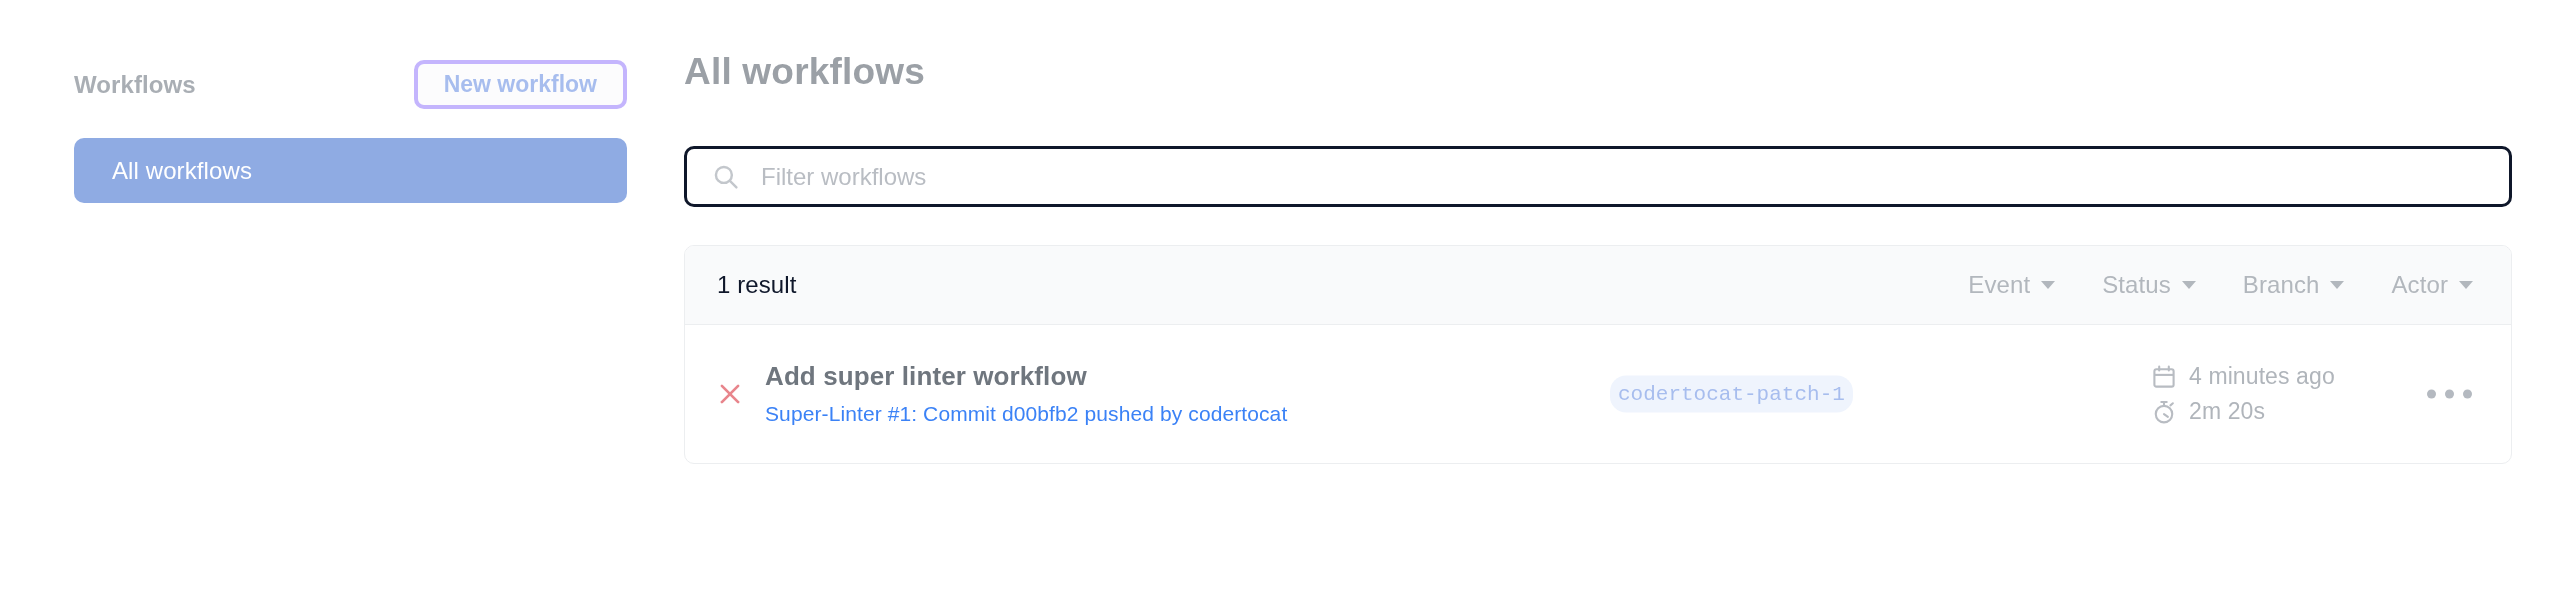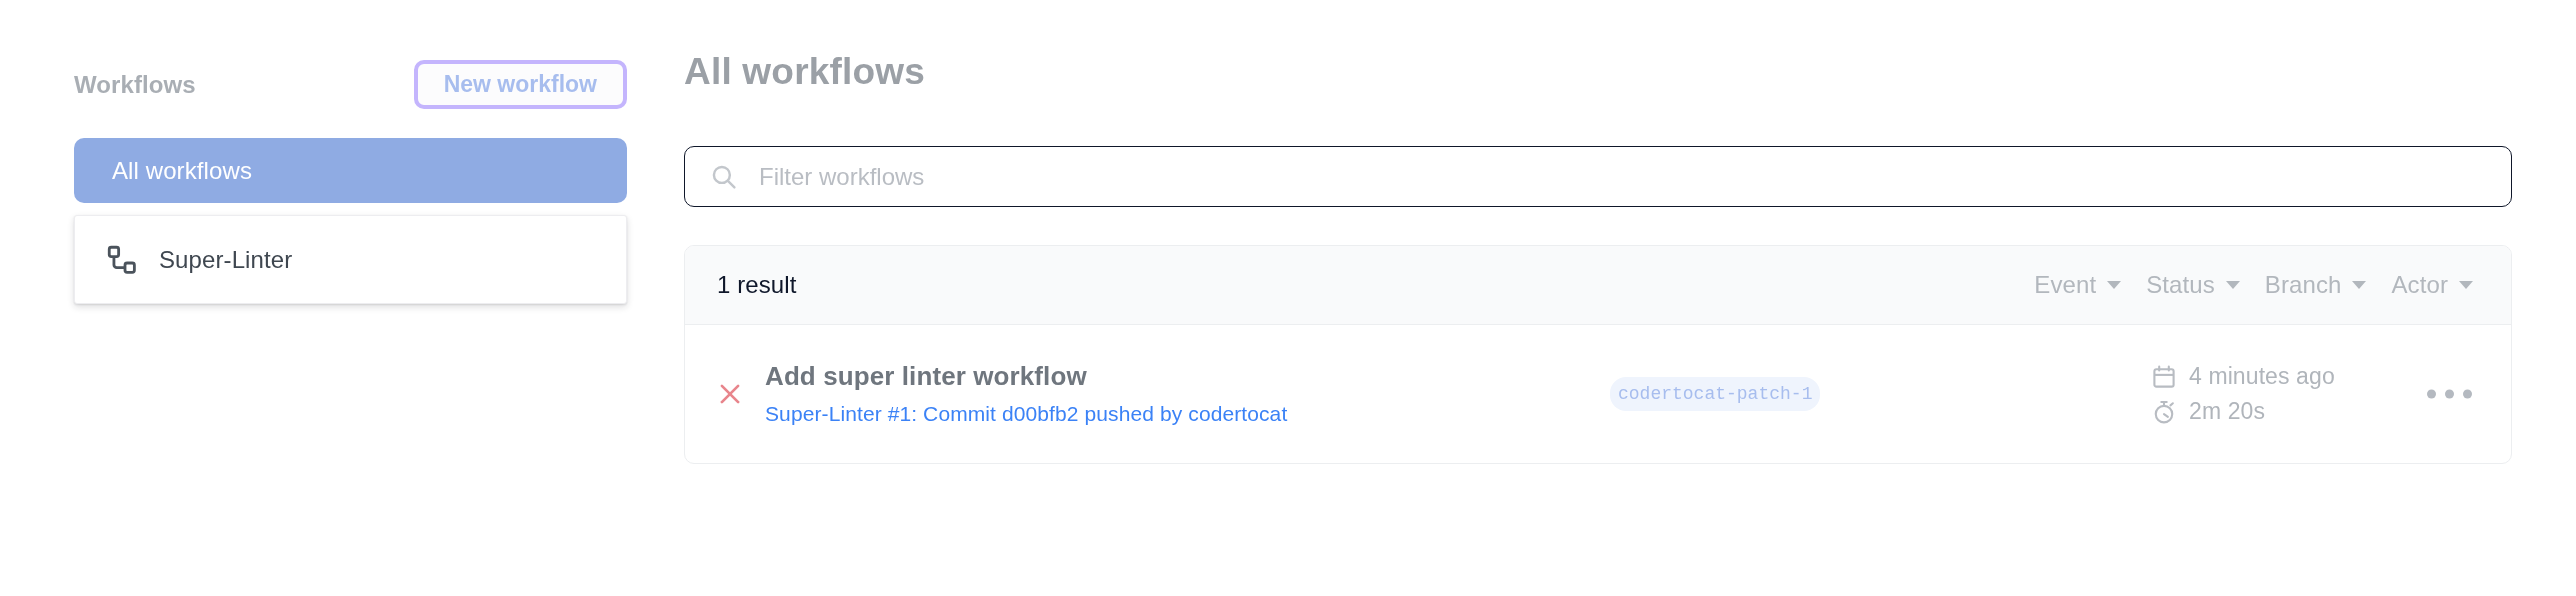--- a/index.html
+++ b/index.html
@@ -132,21 +132,21 @@
     color: #9ba0a6;
     letter-spacing: 0.2px;
   }
 
   .filter-box {
     position: absolute;
     left: 0;
     top: 146px;
     width: 1828px;
     height: 61px;
-    border: 1px solid #0f172a;
+    border: 3px solid #0f172a;
     border-radius: 10px;
     background: #ffffff;
     box-sizing: border-box;
     display: flex;
     align-items: center;
     padding-left: 26px;
   }
 
   .search-icon {
     width: 26px;
@@ -197,21 +197,21 @@
   .result-count {
     font-size: 24px;
     color: #0f172a;
     letter-spacing: 0.1px;
   }
 
   .head-filters {
     margin-left: auto;
     display: flex;
     align-items: center;
-    gap: 25px;
+    gap: 47px;
   }
 
   .head-filter {
     display: inline-flex;
     align-items: center;
     font-size: 24px;
     color: #b2b7bd;
     letter-spacing: 0.1px;
     white-space: nowrap;
   }
@@ -272,21 +272,21 @@
     transform: translateY(-50%);
   }
 
   .branch-badge {
     display: inline-block;
     padding: 7px 8px;
     border-radius: 16px;
     background: #eff4fd;
     color: #a7bdee;
     font-family: "Liberation Mono", "DejaVu Sans Mono", monospace;
-    font-size: 18px;
+    font-size: 21px;
     letter-spacing: 0;
     white-space: nowrap;
   }
 
   .run-meta {
     position: absolute;
     left: 1467px;
     top: 50%;
     transform: translateY(-50%);
     display: flex;
@@ -339,28 +339,20 @@
       <div class="sidebar-title">Workflows</div>
       <div class="new-workflow-btn">New workflow</div>
     </div>
 
     <div class="sidebar-list">
 
       <div class="side-item-all">
         <span>All workflows</span>
       </div>
 
-      <div class="side-item-card">
-        <svg class="wf-icon" viewBox="0 0 16 16">
-          <rect x="1.2" y="1.2" width="5" height="5" rx="1.1" fill="none" stroke="#4b535c" stroke-width="1.5"></rect>
-          <rect x="9.6" y="9.6" width="5" height="5" rx="1.1" fill="none" stroke="#4b535c" stroke-width="1.5"></rect>
-          <path d="M3.7 6.6 v4 a1.5 1.5 0 0 0 1.5 1.5 h4.1" fill="none" stroke="#4b535c" stroke-width="1.5" stroke-linecap="round" stroke-linejoin="round"></path>
-        </svg>
-        <span class="side-item-label">Super-Linter</span>
-      </div>
 
     </div>
   </div>
 
   <div class="main">
 
     <div class="main-title">All workflows</div>
 
     <div class="filter-box">
       <svg class="search-icon" viewBox="0 0 16 16">

